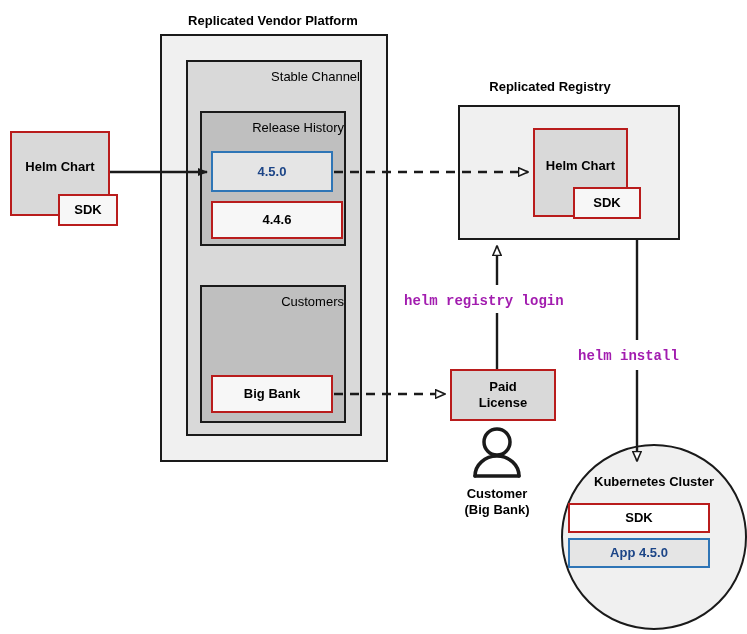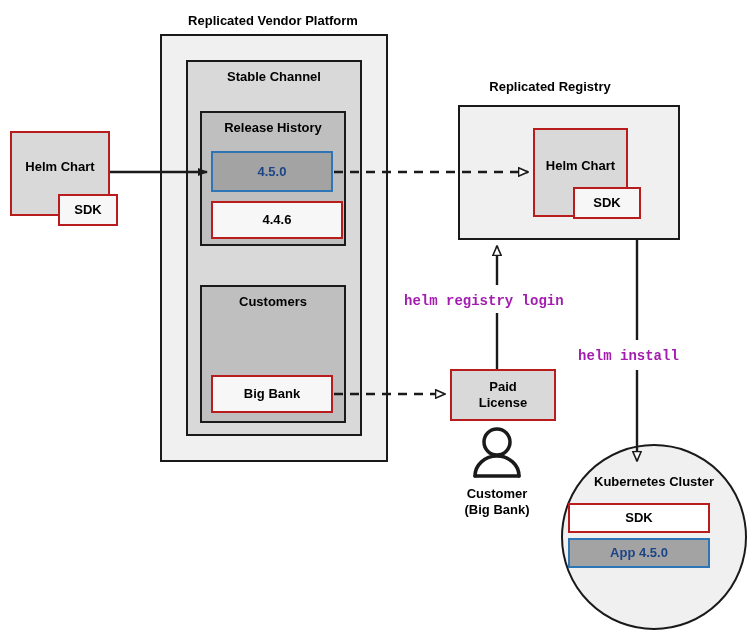--- a/index.html
+++ b/index.html
@@ -40,31 +40,31 @@
   .box-label-top {
     position: absolute;
     box-sizing: border-box;
     border: 2px solid #1a1a1a;
   }
   .grp-title {
     position: absolute;
     top: 7px;
     left: 0;
     right: 0;
-    text-align: center;
-    font-weight: bold;
+    text-align: right;
+    font-weight: normal;
     font-size: 13px;
     color: #000000;
   }
   .fill-plat   { background: #f0f0f0; }
   .fill-chan   { background: #d9d9d9; }
   .fill-sub    { background: #bfbfbf; }
   .fill-white  { background: #f7f7f7; }
   .fill-gray   { background: #d9d9d9; }
-  .fill-blue   { background: #a3a3a3; border-color: #2e75b6; color: #1c4587; }
+  .fill-blue   { background: #e5e5e5; border-color: #2e75b6; color: #1c4587; }
   .mono {
     position: absolute;
     font-family: "Liberation Mono", "DejaVu Sans Mono", monospace;
     font-weight: bold;
     font-size: 14px;
     color: #a21caf;
     white-space: nowrap;
   }
   .circle {
     position: absolute;

